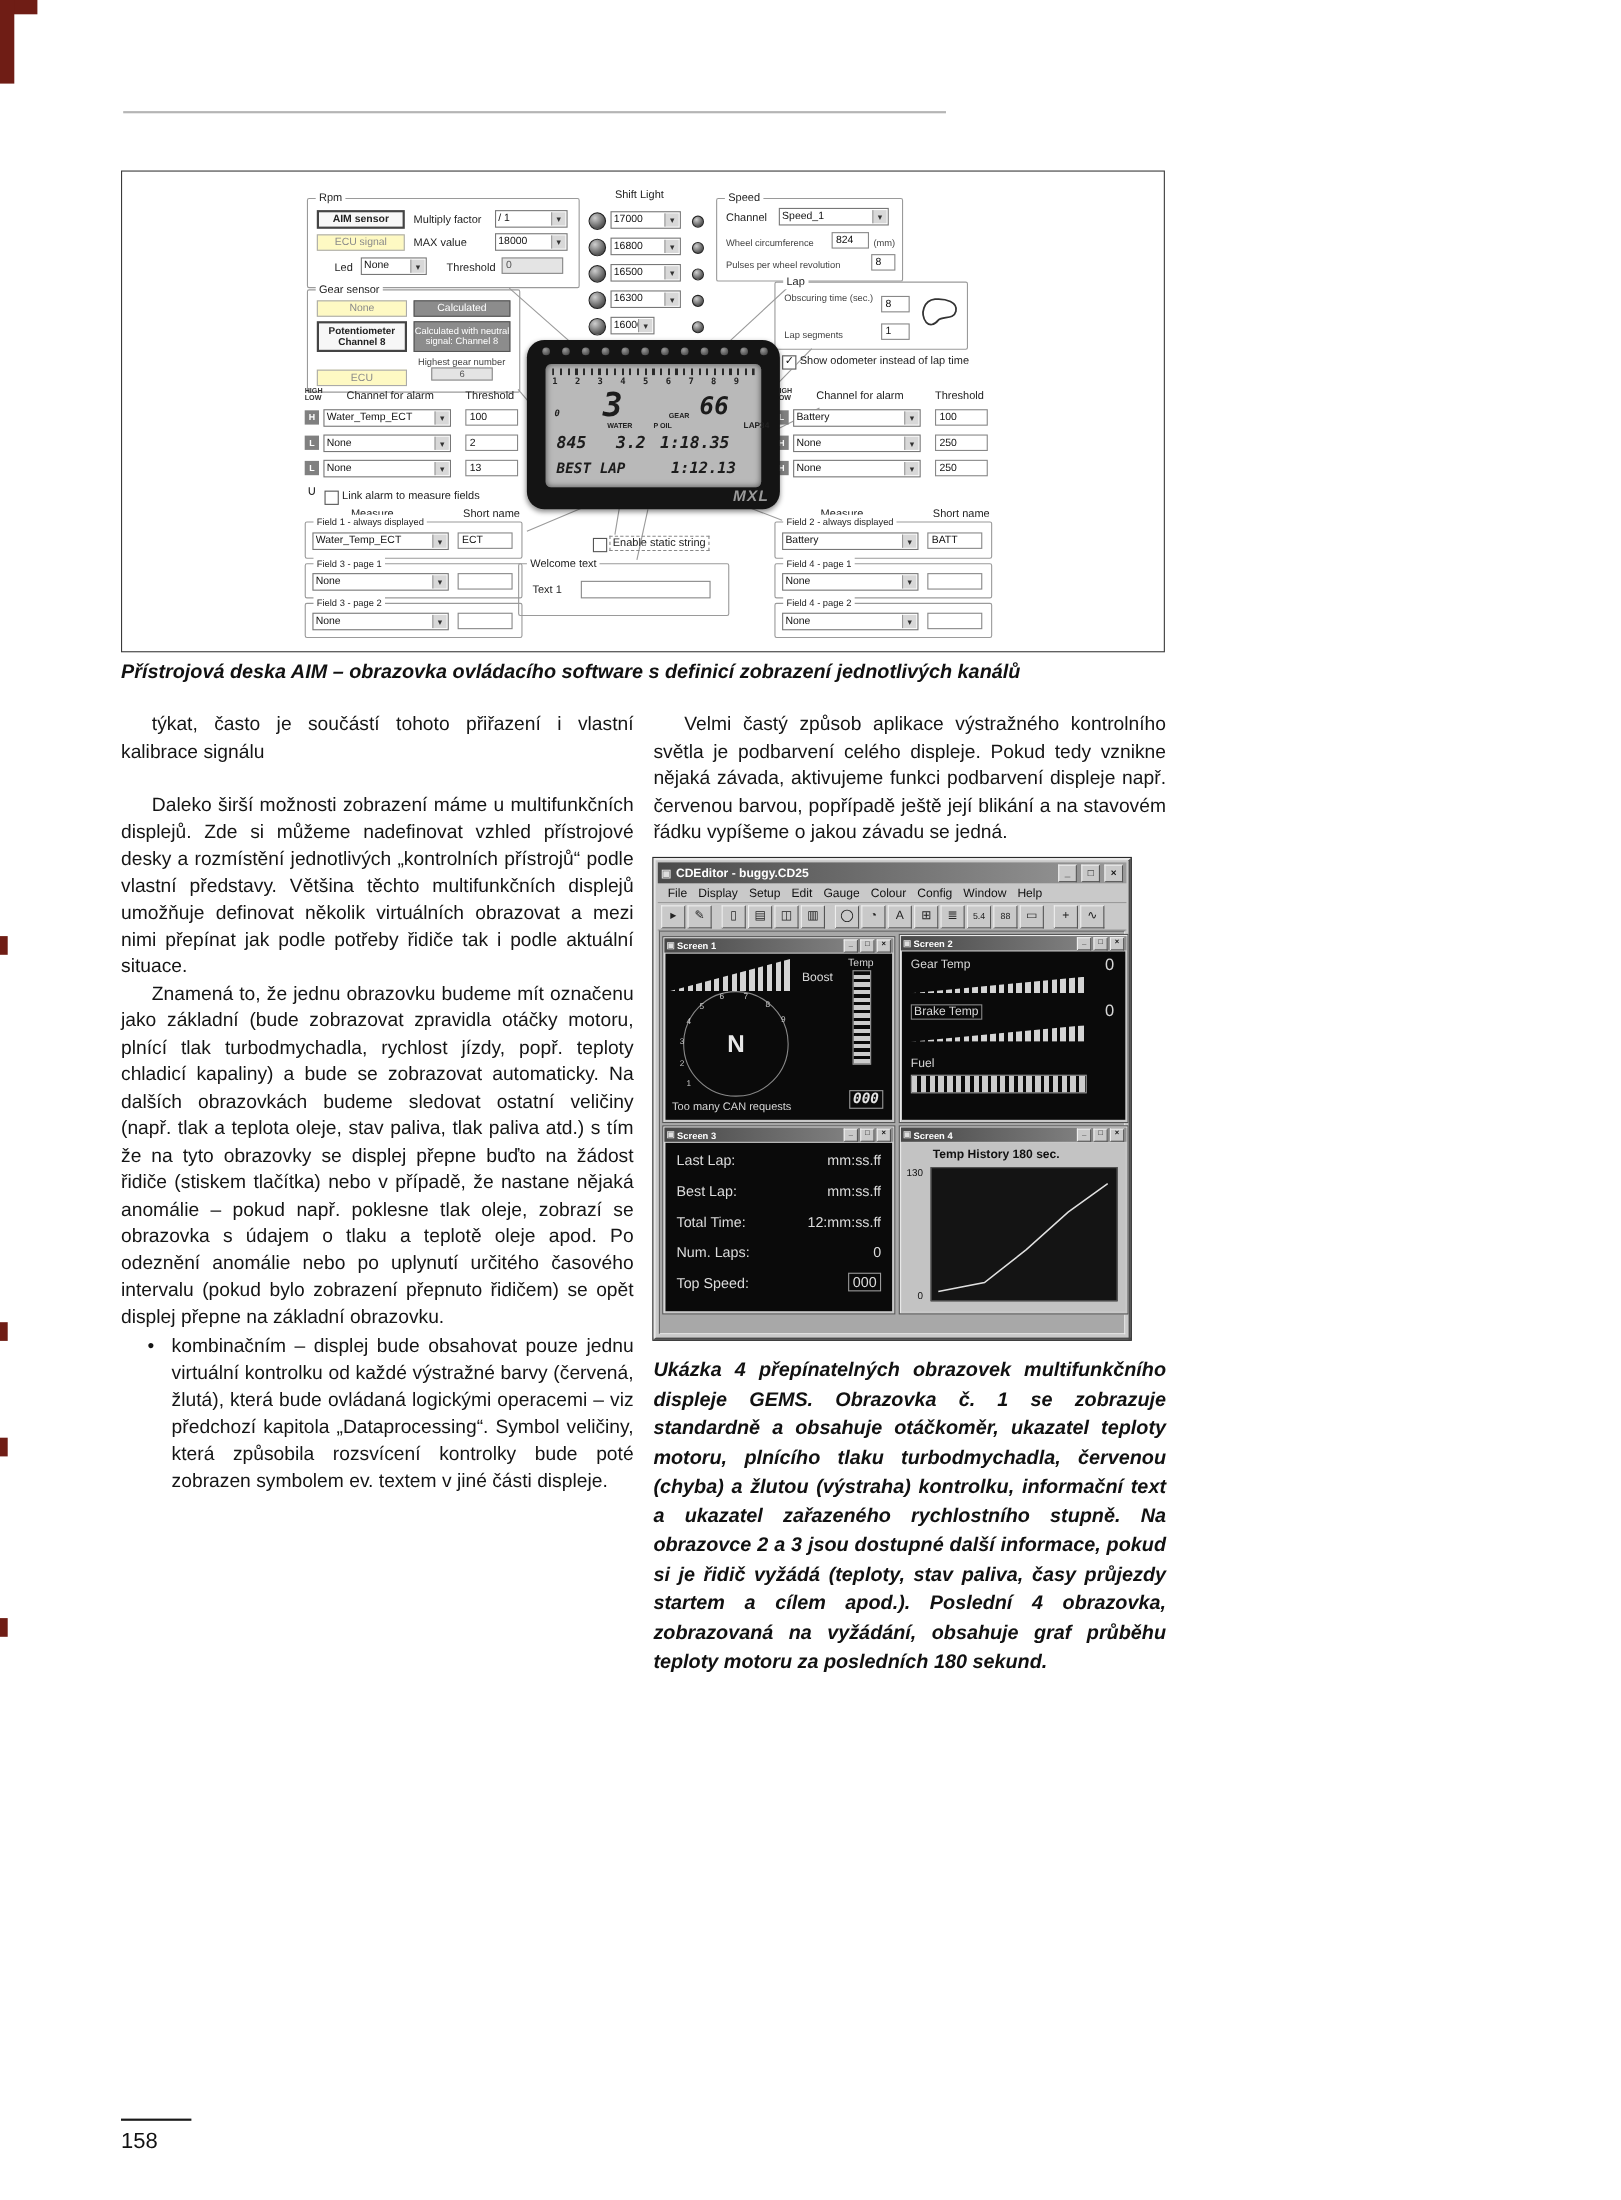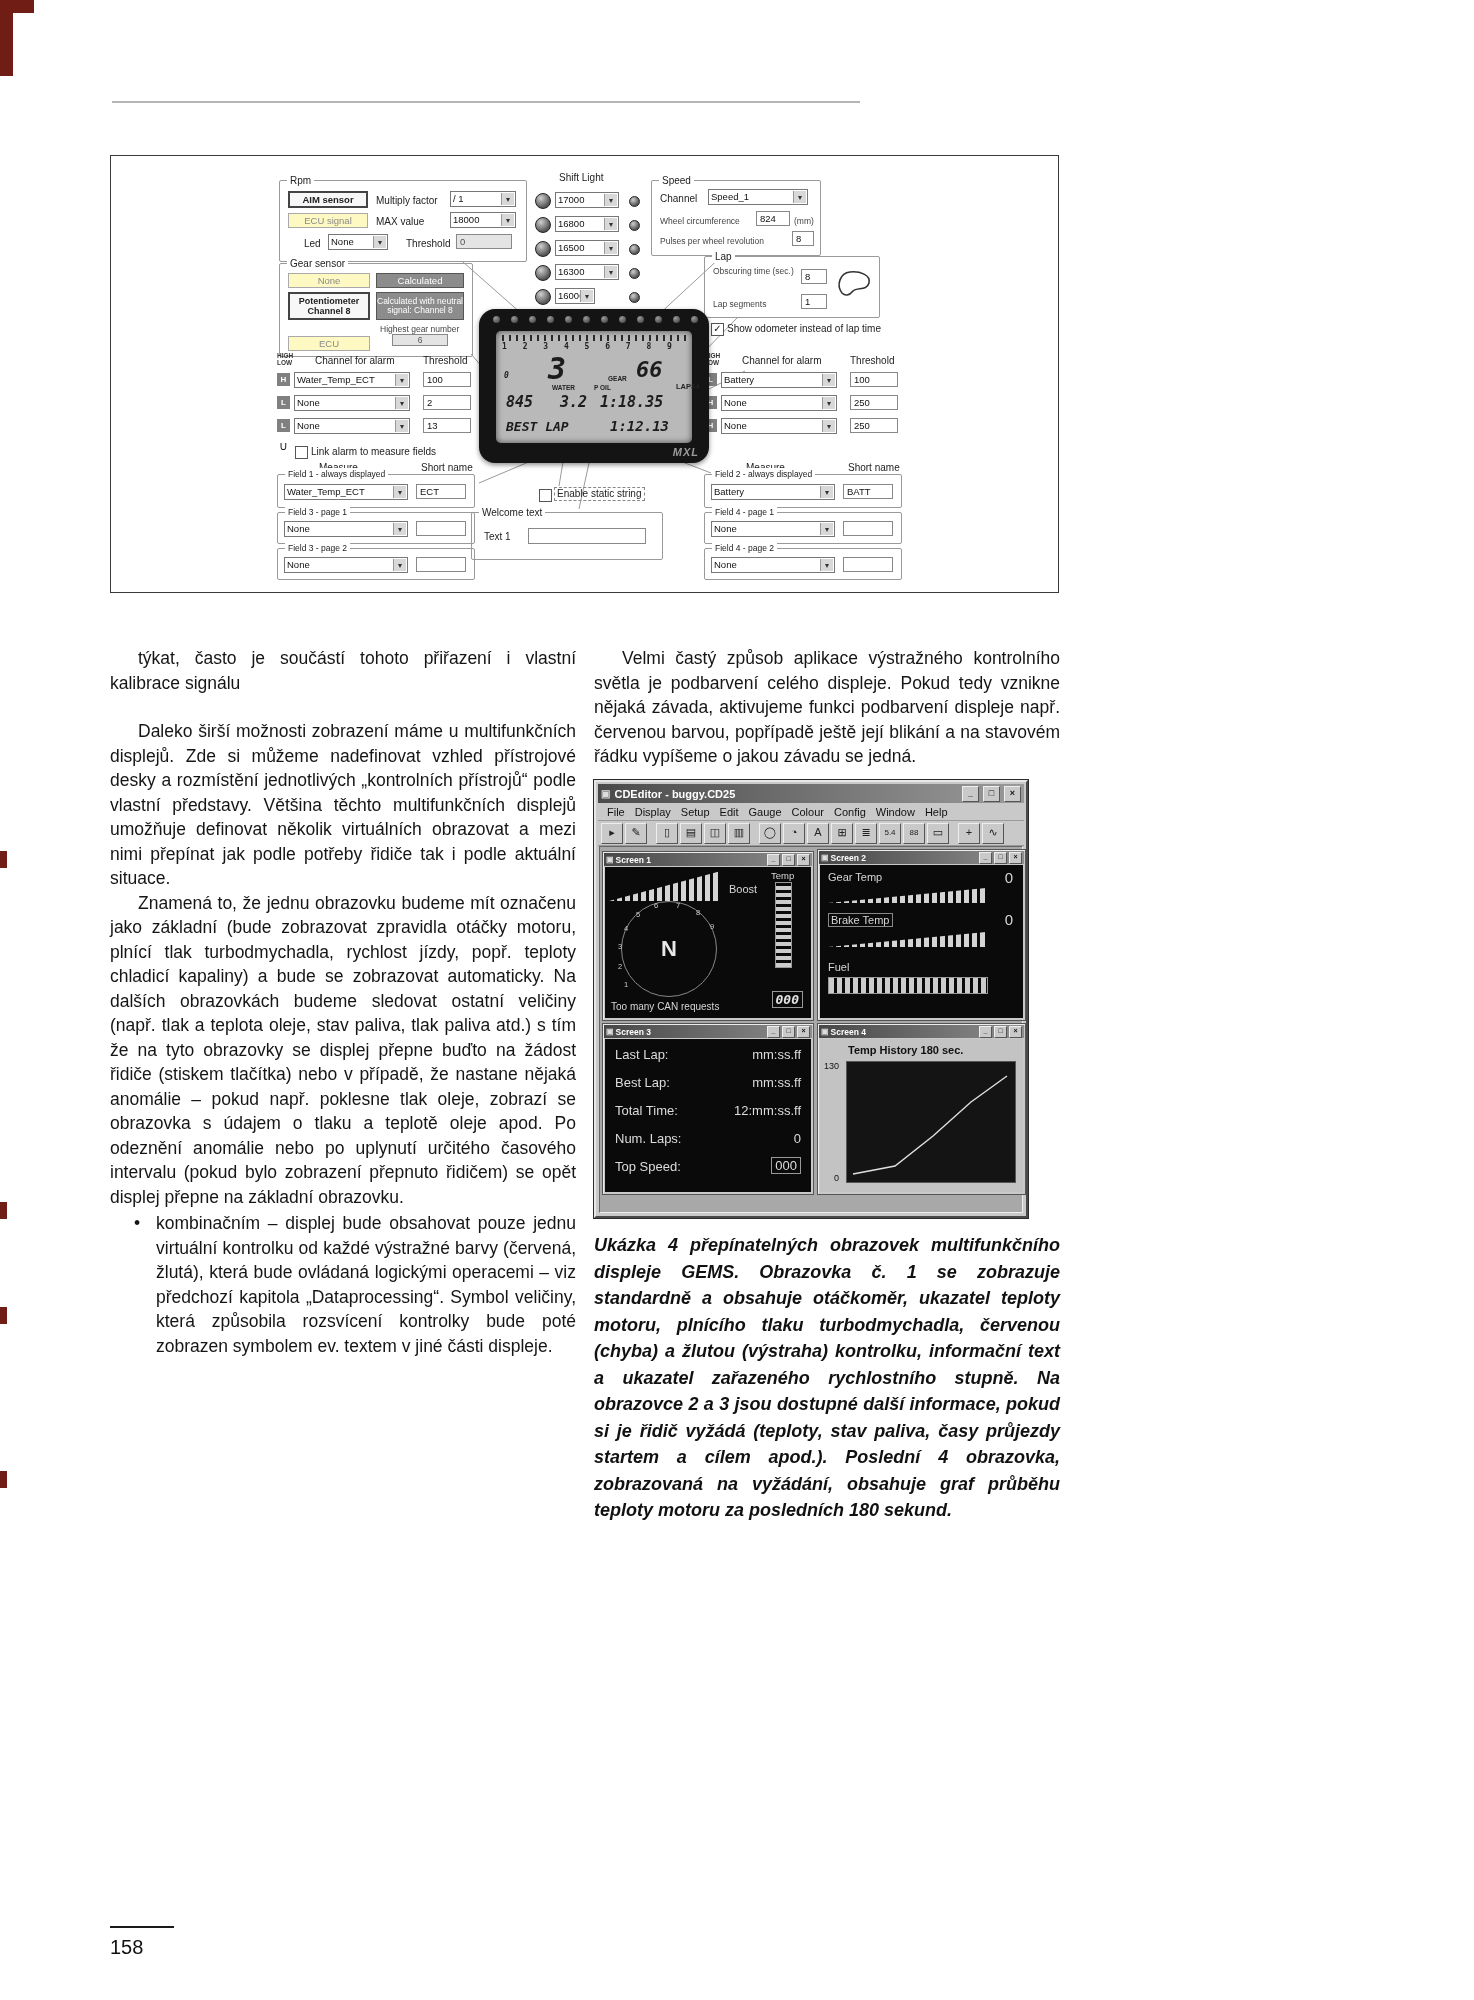--- a/index.html
+++ b/index.html
@@ -33,21 +33,21 @@
   .dashed-lbl{border:1px dashed #888;padding:0 2px;}
 
   
   .dash{position:absolute;left:368px;top:153px;width:230px;height:154px;background:#141414;border-radius:16px;box-shadow:0 2px 5px rgba(0,0,0,.45);}
   .dled{position:absolute;top:7px;width:7px;height:7px;border-radius:50%;background:radial-gradient(circle at 35% 30%,#9a9a9a,#333);}
   .lcd{position:absolute;left:17px;top:22px;width:196px;height:112px;background:#b9b9b9;border-radius:5px;box-shadow:inset 0 0 6px rgba(0,0,0,.6);}
   .ticks{position:absolute;left:6px;top:4px;width:184px;height:6px;background:repeating-linear-gradient(90deg,#2a2a2a 0 2px,transparent 2px 7px);}
   .rpmscale{position:absolute;left:6px;top:11px;width:184px;font-family:"DejaVu Sans Mono",monospace;font-size:8px;font-weight:bold;color:#222;word-spacing:7px;letter-spacing:2px;white-space:nowrap;}
   .s7{position:absolute;font-family:"DejaVu Sans Mono",monospace;font-weight:bold;font-style:italic;color:#1c1c1c;white-space:nowrap;}
   .lcdlbl{position:absolute;font-size:6.5px;font-weight:bold;color:#222;white-space:nowrap;margin-left:36px;}
-  .brand{position:absolute;right:10px;bottom:5px;font-size:11px;font-style:italic;font-weight:bold;color:#9a9a9a;letter-spacing:1px;}
+  .brand{position:absolute;right:10px;bottom:5px;font-size:14px;font-style:italic;font-weight:bold;color:#9a9a9a;letter-spacing:1px;}
 
   
   .caption{position:absolute;font-size:18px;font-weight:bold;font-style:italic;color:#111;}
   .cap1{left:110px;top:600px;width:948px;white-space:nowrap;}
   .cap2{left:594px;top:1232px;width:466px;line-height:26.5px;text-align:justify;white-space:normal;}
   .col{position:absolute;width:466px;font-size:17.5px;line-height:24.5px;text-align:justify;color:#151515;}
   .col p{margin:0;}
   .ind{text-indent:28px;}
   .mt{margin-top:24px !important;}
   .mt2{margin-top:22px !important;}
@@ -297,20 +297,21 @@
         <span class="s7" style="left:10px;top:62px;font-size:15px">845</span>
         <span class="s7" style="left:64px;top:62px;font-size:15px">3.2</span>
         <span class="s7" style="left:104px;top:62px;font-size:15px">1:18.35</span>
         <span class="s7" style="left:10px;top:88px;font-size:13px">BEST LAP</span>
         <span class="s7" style="left:114px;top:87px;font-size:14px">1:12.13</span>
       </div>
       <span class="brand">MXL</span>
     </div>
   </div>
 
+  <div class="caption cap1">Přístrojová deska AIM – obrazovka ovládacího software s definicí zobrazení jednotlivých kanálů</div>
 
   <div class="col" style="left:110px;top:646px">
     <p class="ind">týkat, často je součástí tohoto přiřazení i vlastní kalibrace signálu</p>
     <p class="ind mt">Daleko širší možnosti zobrazení máme u multifunkčních displejů. Zde si můžeme nadefinovat vzhled přístrojové desky a rozmístění jednotlivých „kontrolních přístrojů“ podle vlastní představy. Většina těchto multifunkčních displejů umožňuje definovat několik virtuálních obrazovat a mezi nimi přepínat jak podle potřeby řidiče tak i podle aktuální situace.</p>
     <p class="ind">Znamená to, že jednu obrazovku budeme mít označenu jako základní (bude zobrazovat zpravidla otáčky motoru, plnící tlak turbodmychadla, rychlost jízdy, popř. teploty chladicí kapaliny) a bude se zobrazovat automaticky. Na dalších obrazovkách budeme sledovat ostatní veličiny (např. tlak a teplota oleje, stav paliva, tlak paliva atd.) s tím že na tyto obrazovky se displej přepne buďto na žádost řidiče (stiskem tlačítka) nebo v případě, že nastane nějaká anomálie – pokud např. poklesne tlak oleje, zobrazí se obrazovka s údajem o tlaku a teplotě oleje apod. Po odeznění anomálie nebo po uplynutí určitého časového intervalu (pokud bylo zobrazení přepnuto řidičem) se opět displej přepne na základní obrazovku.</p>
     <div class="bullet"><span>kombinačním – displej bude obsahovat pouze jednu virtuální kontrolku od každé výstražné barvy (červená, žlutá), která bude ovládaná logickými operacemi – viz předchozí kapitola „Dataprocessing“. Symbol veličiny, která způsobila rozsvícení kontrolky bude poté zobrazen symbolem ev. textem v jiné části displeje.</span></div>
   </div>
 
   <div class="col" style="left:594px;top:646px">
     <p class="ind">Velmi častý způsob aplikace výstražného kontrolního světla je podbarvení celého displeje. Pokud tedy vznikne nějaká závada, aktivujeme funkci podbarvení displeje např. červenou barvou, popřípadě ještě její blikání a na stavovém řádku vypíšeme o jakou závadu se jedná.</p>

